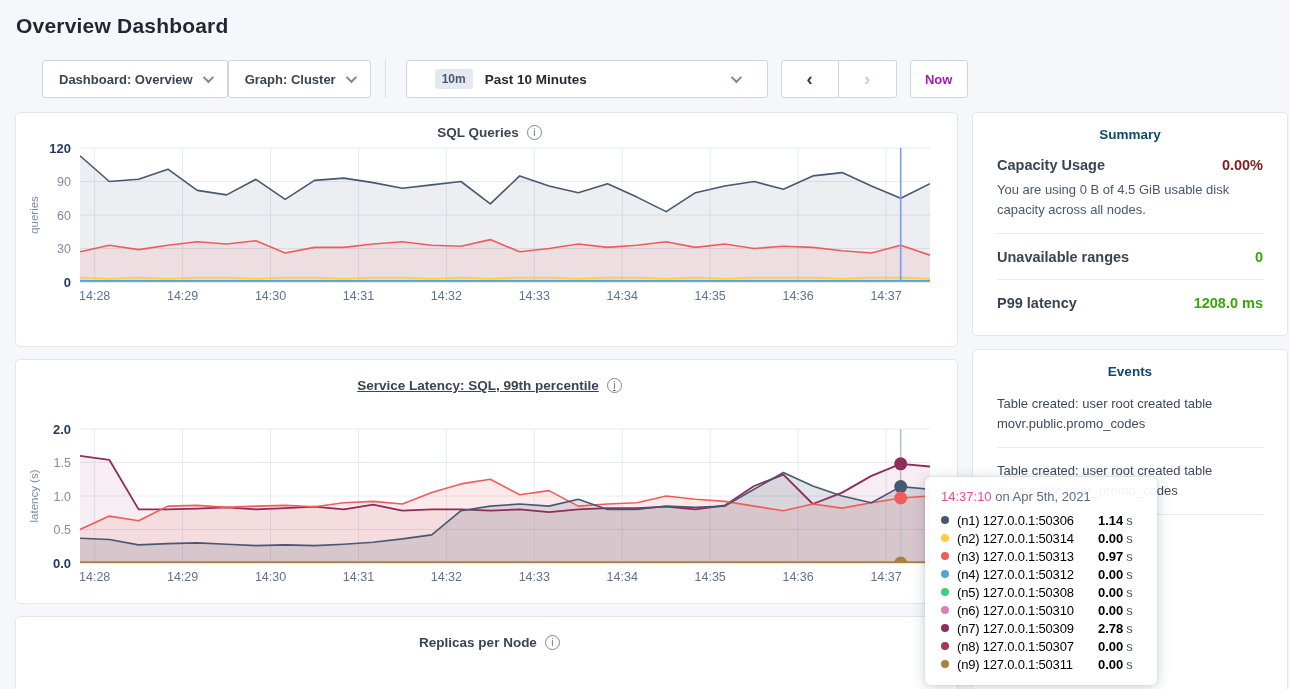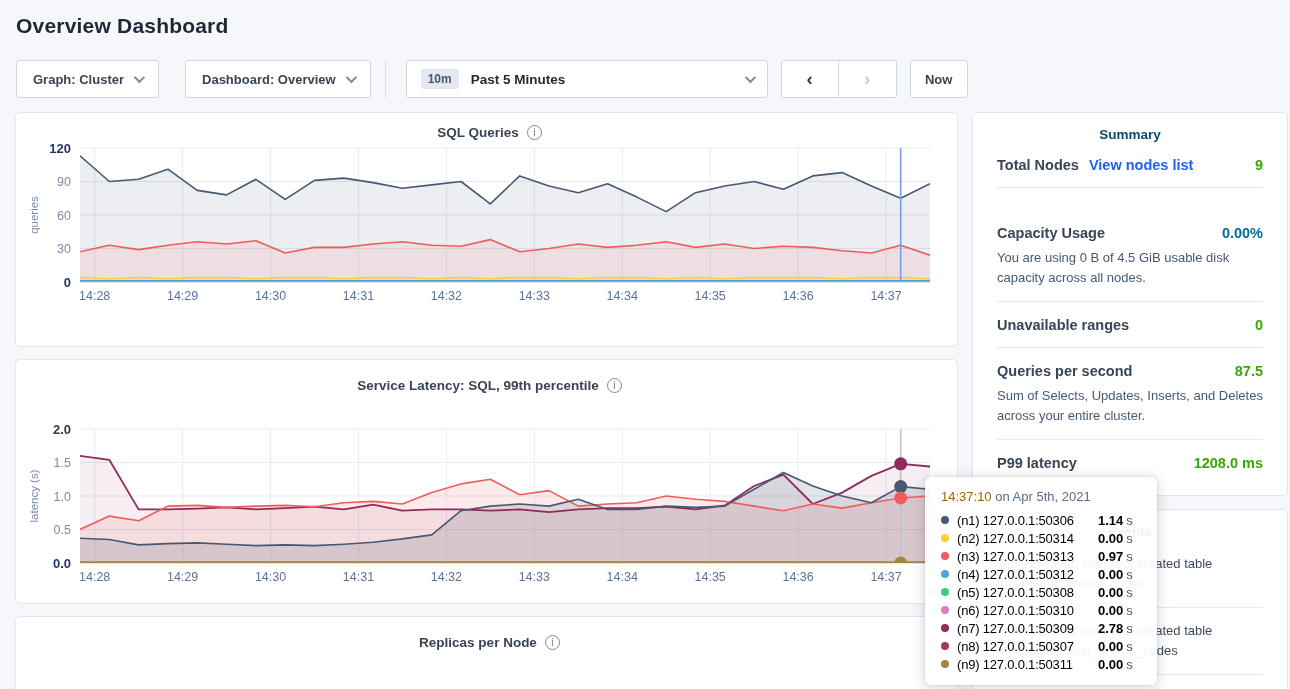--- a/index.html
+++ b/index.html
@@ -19,42 +19,42 @@
     background: #fff; border: 1px solid #cfd6e0; border-radius: 3px;
     height: 38px; display: inline-flex; align-items: center; justify-content: center;
     font-size: 13px; font-weight: 700; color: #394455; cursor: pointer;
   }
   .dropdown { padding: 0 16px; gap: 10px; }
   .dropdown .caret, .timesel .caret {
     width: 8px; height: 8px; border-right: 2px solid #7b88a0; border-bottom: 2px solid #7b88a0;
     transform: rotate(45deg) translateY(-2px); display: inline-block;
   }
   .vdivider { width: 1px; height: 38px; background: #d8dee6; margin: 0 20px 0 14px; }
-  .timesel { width: 362px; justify-content: flex-start; padding: 0 14px; gap: 12px; }
+  .timesel { width: 362px; justify-content: flex-start; padding: 0 28px; gap: 12px; }
   .time-badge {
     background: #e4e9f0; color: #475872; border-radius: 3px;
     font-size: 12px; font-weight: 700; padding: 3px 7px;
   }
   .time-label { font-size: 13.5px; font-weight: 700; color: #242a35; flex: 1; text-align: left; }
   .arrow-group { display: inline-flex; margin-left: 13px; }
   .arrow-btn { width: 58px; font-size: 19px; }
   .arrow-btn.prev { border-radius: 3px 0 0 3px; color: #2c3a4e; }
   .arrow-btn.next { border-radius: 0 3px 3px 0; border-left: none; color: #c7cdd7; cursor: default; }
-  .now-btn { width: 58px; margin-left: 13px; color: #404040; cursor: default; }
+  .now-btn { width: 58px; margin-left: 13px; color: #a21caf; cursor: default; }
 
   
   .content { display: flex; padding: 0 2px 0 15px; gap: 14px; align-items: flex-start; }
   .left-col { width: 943px; display: flex; flex-direction: column; gap: 12px; }
   .right-col { width: 316px; display: flex; flex-direction: column; gap: 13px; }
   .card { background: #fff; border: 1px solid #e2e7ed; border-radius: 5px; }
 
   
   .chart-card { padding: 12px 3px 8px 9px; }
   .chart-card.sql { height: 235px; }
-  .chart-card.latency { height: 245px; }
+  .chart-card.latency { height: 245px; text-decoration: underline; }
   .chart-card.replicas { height: 300px; }
   .chart-title-row { display: flex; align-items: center; justify-content: center; gap: 8px; }
   .chart-card.latency .chart-title-row, .chart-card.replicas .chart-title-row { margin-top: 6px; }
   .chart-title { font-size: 13.5px; font-weight: 700; color: #394455; }
   .info-icon {
     width: 15px; height: 15px; border: 1px solid #7b88a0; border-radius: 50%;
     color: #60708c; font-size: 10px; font-style: normal; display: inline-flex;
     align-items: center; justify-content: center; cursor: pointer; font-weight: 400;
   }
   .legend-row { display: flex; justify-content: flex-end; gap: 20px; padding-right: 14px; margin-top: 7px; height: 14px; }
@@ -80,46 +80,46 @@
   .event-item:first-of-type { margin-top: 2px; }
 
   
   .chart-tooltip {
     position: absolute; left: 925px; top: 477px; width: 232px;
     background: rgba(255,255,255,0.93); border-radius: 6px;
     box-shadow: 0 2px 14px rgba(40,50,70,0.22), 0 0 2px rgba(40,50,70,0.18);
     padding: 12px 14px 12px 16px; z-index: 20;
   }
   .tt-title { font-size: 13px; color: #5a6c87; margin-bottom: 7px; }
-  .tt-title .tt-time { color: #a16207; }
+  .tt-title .tt-time { color: #ec4899; }
   .tt-row { display: flex; align-items: center; height: 18px; font-size: 13px; }
   .tt-dot { width: 8px; height: 8px; border-radius: 50%; margin-right: 8px; flex: none; }
   .tt-label { color: #000000; width: 141px; flex: none; letter-spacing: -0.2px; }
   .tt-value { font-weight: 700; color: #000000; }
   .tt-unit { font-weight: 400; color: #475872; margin-left: 3px; }
 </style>
 </head>
 <body>
 
 <div class="header">
   <div class="page-title">Overview Dashboard</div>
 
   <div class="toolbar">
+    <button class="btn dropdown" style="margin-left:26px;">
+      <span>Dashboard: Overview</span>
+      <span class="caret"></span>
+    </button>
     <button class="btn dropdown">
       <span>Graph: Cluster</span>
-      <span class="caret"></span>
-    </button>
-    <button class="btn dropdown" style="margin-left:26px;">
-      <span>Dashboard: Overview</span>
       <span class="caret"></span>
     </button>
     <div class="vdivider"></div>
     <button class="btn timesel">
       <span class="time-badge">10m</span>
-      <span class="time-label">Past 5 Minutes</span>
+      <span class="time-label">Past 10 Minutes</span>
       <span class="caret"></span>
     </button>
     <span class="arrow-group">
       <button class="btn arrow-btn prev">‹</button>
       <button class="btn arrow-btn next">›</button>
     </span>
     <button class="btn now-btn">Now</button>
   </div>
 </div>
 
@@ -244,50 +244,36 @@
       </div>
     </div>
 
   </div>
 
   <div class="right-col">
 
     <div class="card summary-card">
       <div class="side-heading">Summary</div>
 
-      <div class="sum-item">
-        <div class="sum-row">
-          <span class="sum-label">Total Nodes</span>
-          <span class="sum-link" style="color: rgb(34, 96, 239);">View nodes list</span>
-          <span class="sum-value" style="color: rgb(55, 168, 6);">9</span>
-        </div>
-      </div>
 
       <div class="sum-item">
         <div class="sum-row">
           <span class="sum-label">Capacity Usage</span>
-          <span class="sum-value" style="color: #0369a1; margin-top: 22px;">0.00%</span>
+          <span class="sum-value" style="color: #7f1d1d;">0.00%</span>
         </div>
         <div class="sum-desc">You are using 0 B of 4.5 GiB usable disk capacity across all nodes.</div>
       </div>
 
       <div class="sum-item">
         <div class="sum-row">
           <span class="sum-label">Unavailable ranges</span>
           <span class="sum-value" style="color: rgb(55, 168, 6);">0</span>
         </div>
       </div>
 
-      <div class="sum-item">
-        <div class="sum-row">
-          <span class="sum-label">Queries per second</span>
-          <span class="sum-value" style="color: rgb(55, 168, 6);">87.5</span>
-        </div>
-        <div class="sum-desc">Sum of Selects, Updates, Inserts, and Deletes across your entire cluster.</div>
-      </div>
 
       <div class="sum-item">
         <div class="sum-row">
           <span class="sum-label">P99 latency</span>
           <span class="sum-value" style="color: rgb(55, 168, 6);">1208.0 ms</span>
         </div>
       </div>
     </div>
 
     <div class="card events-card">

